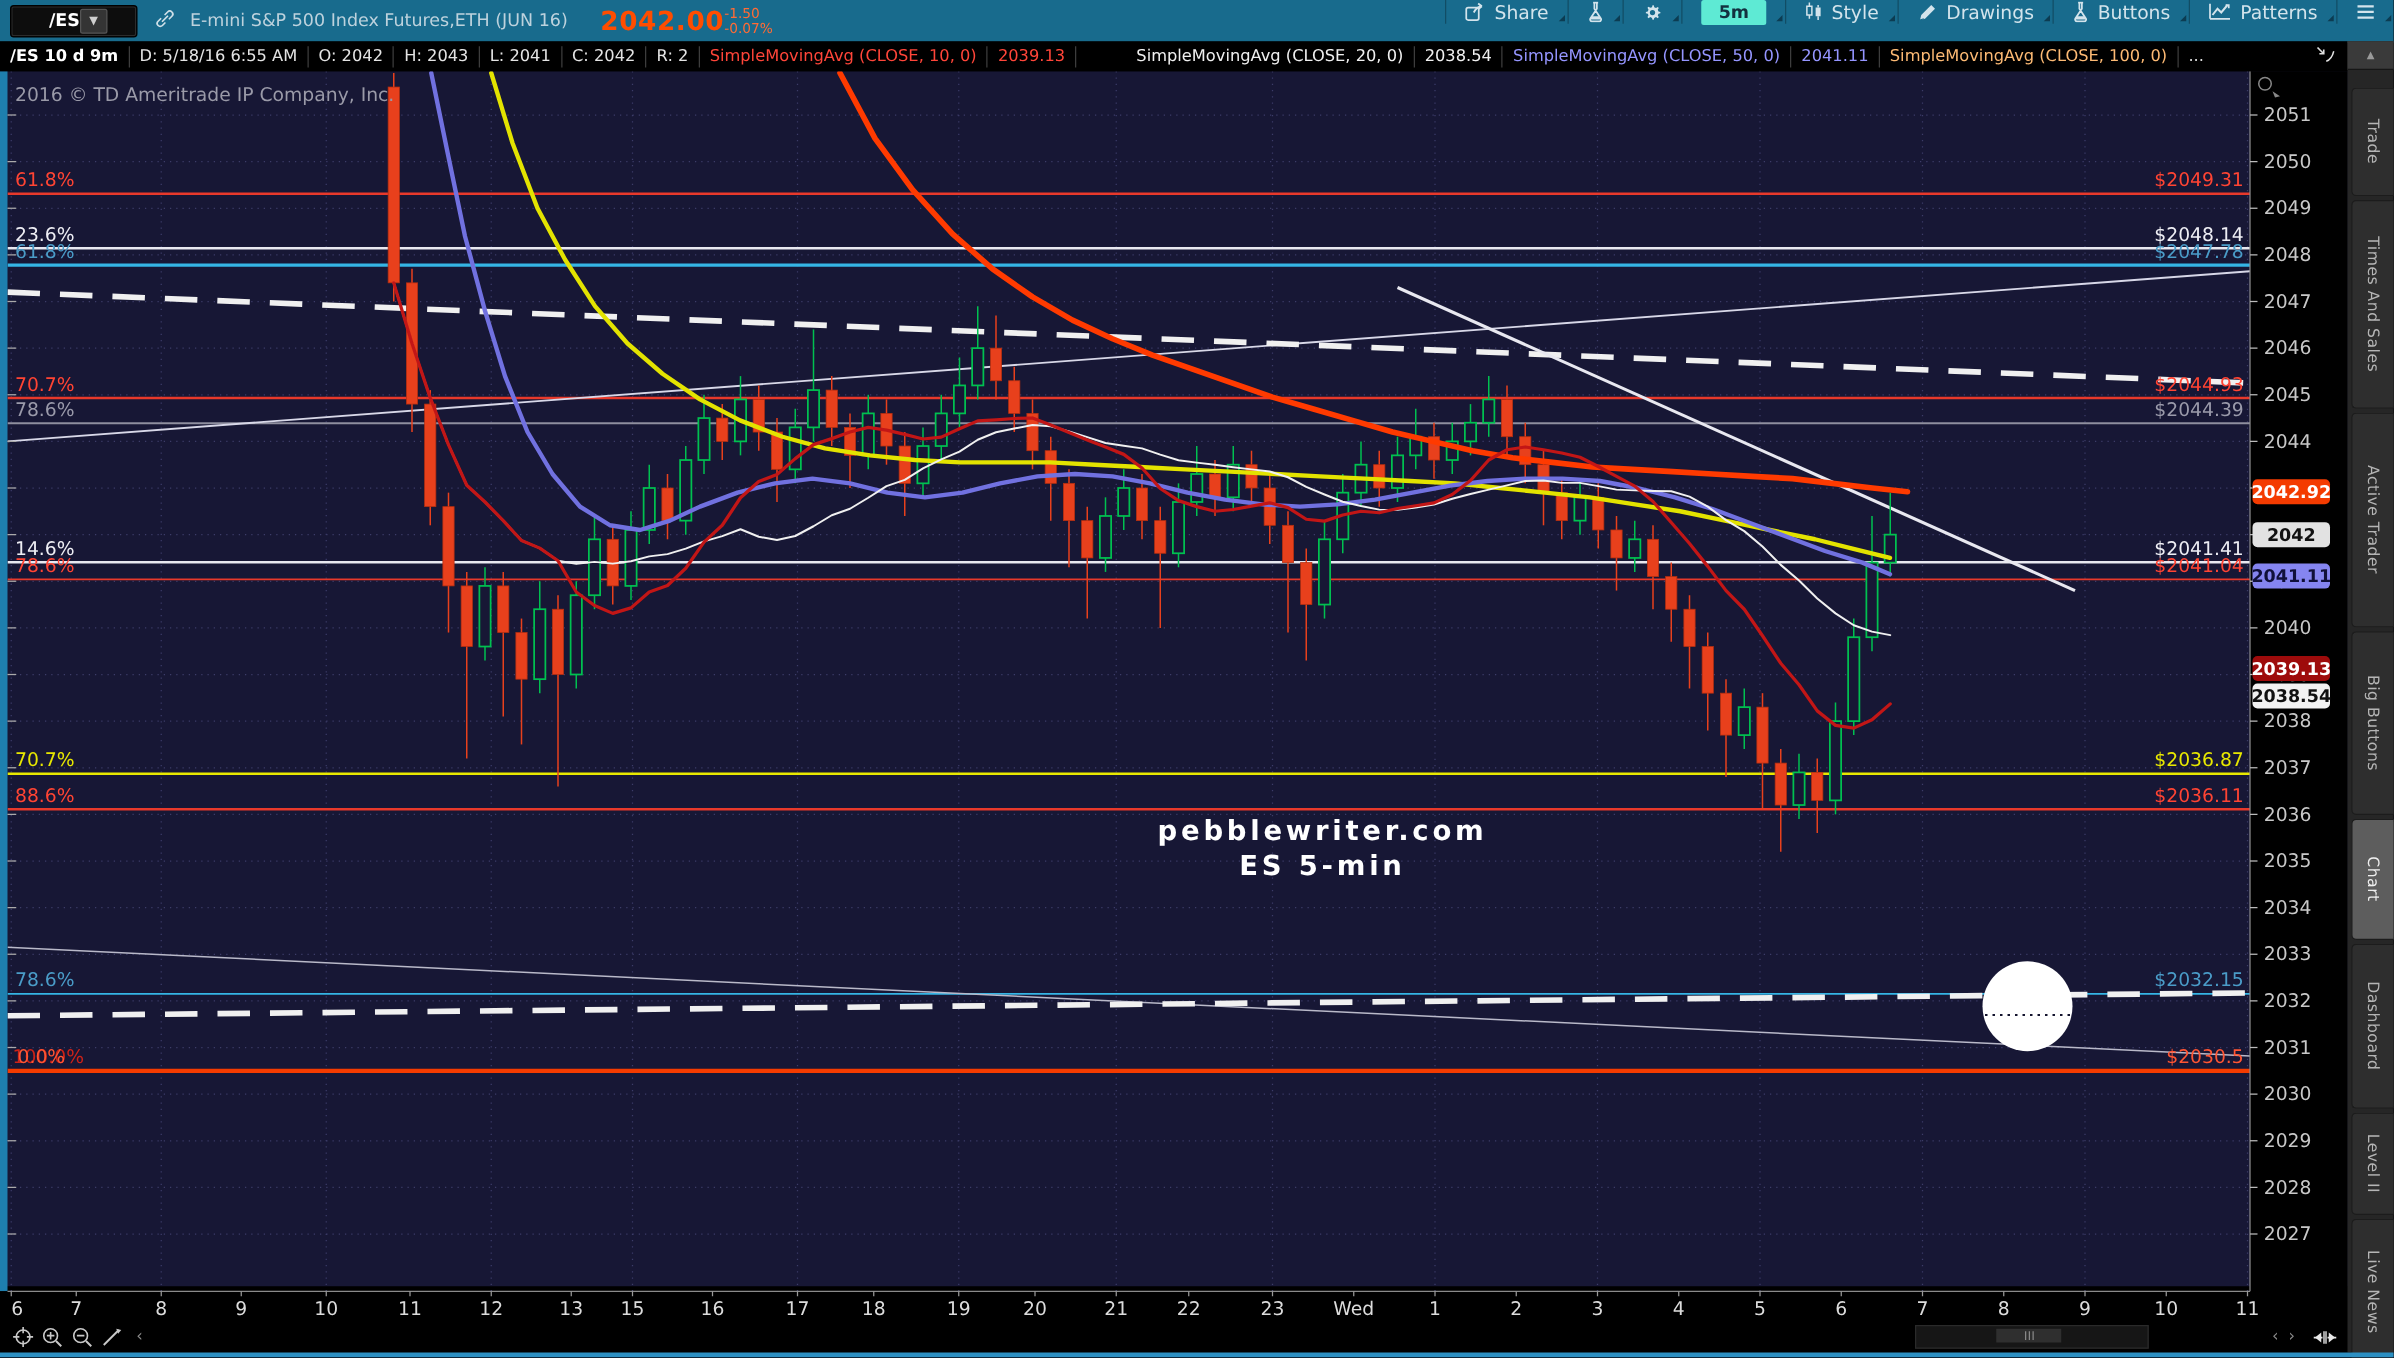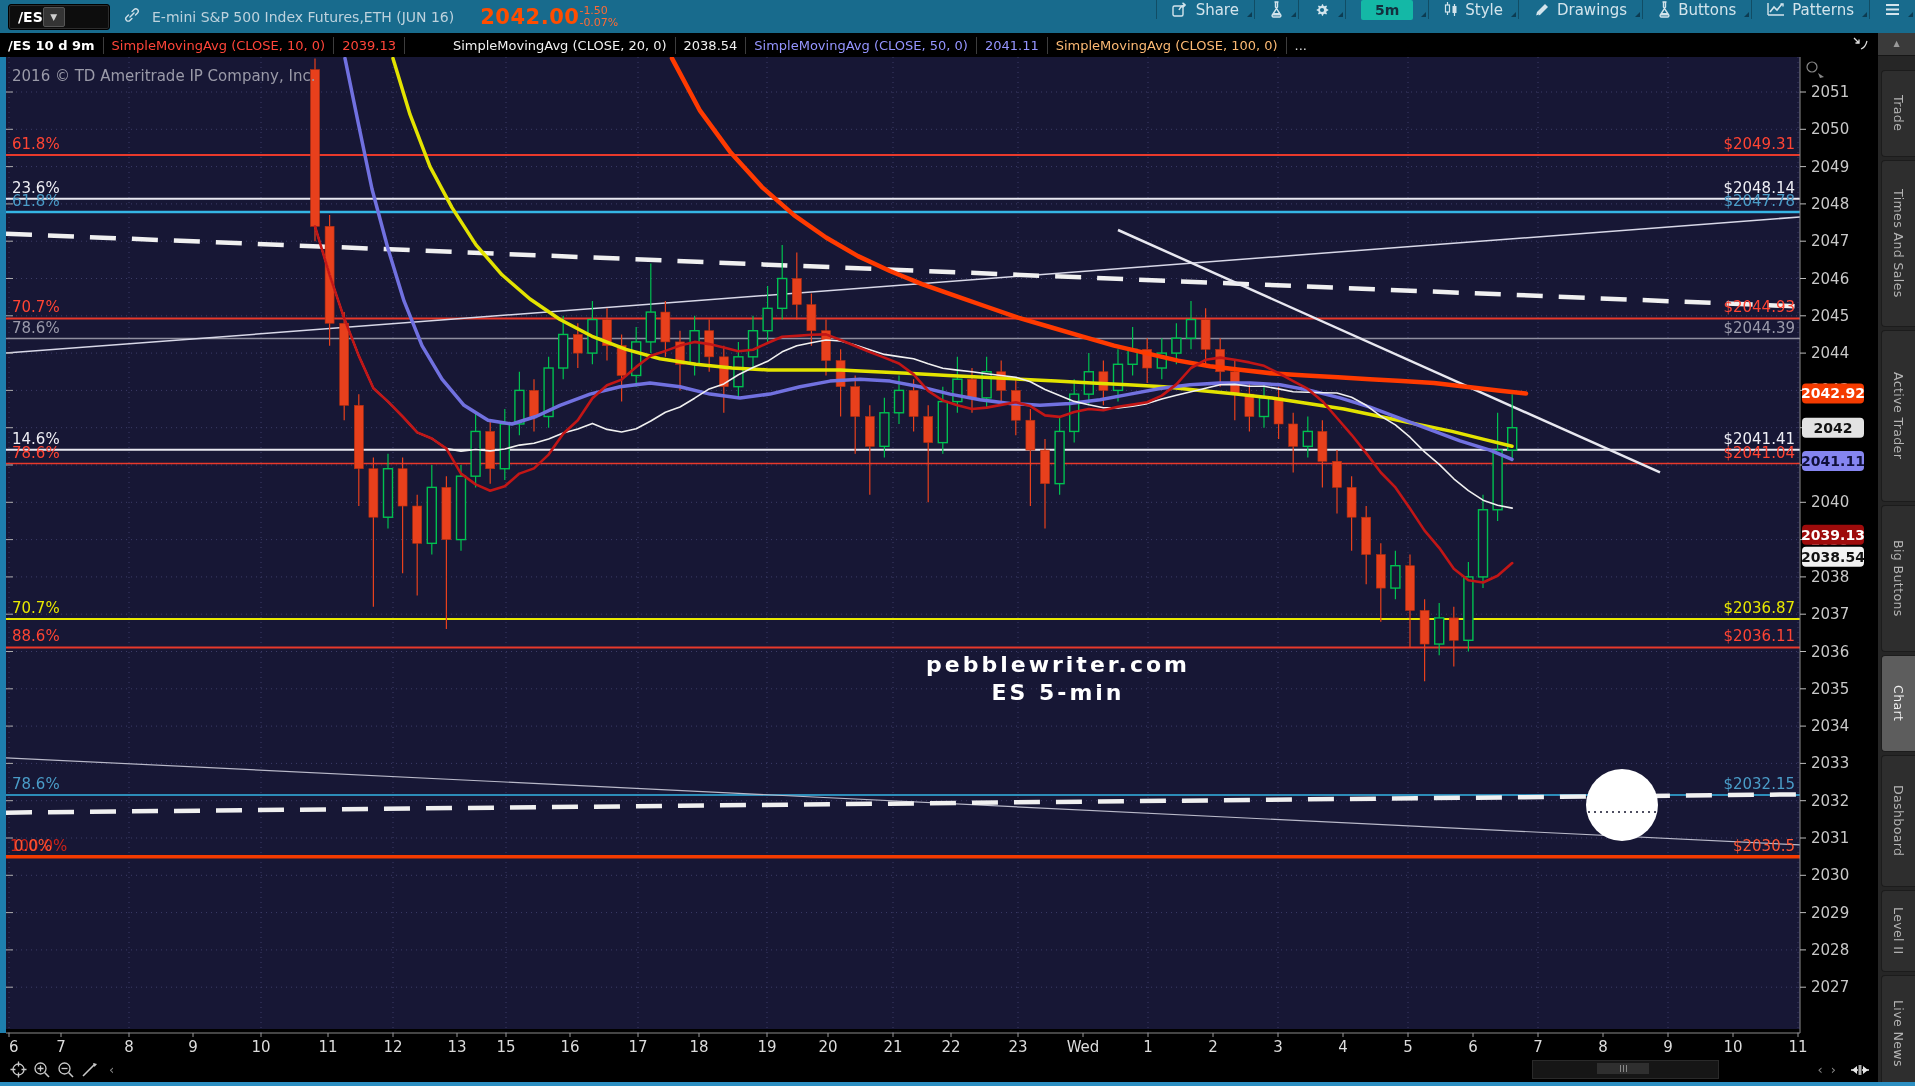--- a/index.html
+++ b/index.html
@@ -3,34 +3,34 @@
 <meta charset="utf-8">
 <style>
   html,body{margin:0;padding:0;background:#000;}
   body{width:1915px;height:1086px;position:relative;overflow:hidden;
        font-family:"DejaVu Sans","Liberation Sans",sans-serif;-webkit-font-smoothing:antialiased;}
   #stage{position:absolute;inset:0;width:1915px;height:1086px;}
   
   .topbar{position:absolute;left:0;top:0;width:1915px;height:33px;background:#186b8d;
           border-bottom:1px solid #0d4861;display:flex;align-items:center;z-index:5;color:#cfe0e8;font-size:14px;}
   .symbox{margin-left:8px;width:100px;height:24px;background:#0d0d0d;border:1px solid #000;border-radius:3px;
-          display:flex;align-items:center;justify-content:flex-start;box-shadow:inset 0 0 0 1px #2c2c2c;}
+          display:flex;align-items:center;justify-content:center;box-shadow:inset 0 0 0 1px #2c2c2c;}
   .symbox .sym{color:#fff;font-weight:bold;padding-left:9px;font-size:14px;}
   .symbox .caret{width:20px;height:18px;margin-right:2px;background:#343434;border:1px solid #555;border-radius:2px;
                  color:#cfcfcf;font-size:9px;display:flex;align-items:center;justify-content:center;}
   .linkicon{margin:0 12px 0 14px;color:#cfe0e8;}
   .desc{color:#bdd2dd;white-space:nowrap;}
   .lastpx{color:#ff4d00;font-weight:bold;font-size:21px;margin-left:26px;letter-spacing:.5px;}
   .chg{font-size:11px;line-height:12px;color:#ff6b35;}
   .tb-spacer{flex:1;}
   .tbtn{position:relative;height:19px;display:flex;align-items:center;gap:7px;padding:0 15px;
         border-left:1px solid rgba(0,0,0,.28);cursor:pointer;white-space:nowrap;color:#d3e4ec;font-size:15px;}
   .tbtn:after{content:"";position:absolute;right:2px;bottom:2px;border-left:5px solid transparent;border-bottom:5px solid #0c3c52;}
   .tbtn svg{display:block;}
-  .tf-pill{background:#14b8a6;color:#13303f;font-weight:bold;border-radius:2px;padding:2px 14px;font-size:14px;}
+  .tf-pill{background:#5eead4;color:#13303f;font-weight:bold;border-radius:2px;padding:2px 14px;font-size:14px;}
   
   .row2{position:absolute;left:0;top:33px;width:1878px;height:24px;background:#000;z-index:5;
         display:flex;align-items:center;font-size:13px;color:#e4e4e4;}
   .seg{padding:0 8px;border-right:1px solid #3d3d3d;height:17px;display:flex;align-items:center;white-space:nowrap;}
   .seg.symsum{font-weight:bold;color:#fff;}
   .r2-spacer{flex:1;}
   .r2-icon{margin-right:10px;color:#e8e8e8;}
   
   .sidebar{position:absolute;left:1878px;top:33px;width:37px;height:1049px;background:#262626;z-index:6;}
   .sb-top{position:absolute;left:0;top:0;width:37px;height:22px;background:#3a3a3a;color:#9a9a9a;
@@ -571,20 +571,28 @@
             <svg width="15" height="13" viewBox="0 0 15 13">
               <path d="M1 2 h13 M1 6.5 h13 M1 11 h13" stroke="#d3e4ec" stroke-width="1.8"></path>
             </svg>
           </span>
         </div>
       </div>
   </div>
 
   <div class="row2">
     <span class="seg symsum">/ES 10 d 9m</span>
+    <span id="r2-fields" style="display:flex;height:24px;align-items:center;">
+        <span class="seg">D: 5/18/16 6:55 AM</span>
+        <span class="seg">O: 2042</span>
+        <span class="seg">H: 2043</span>
+        <span class="seg">L: 2041</span>
+        <span class="seg">C: 2042</span>
+        <span class="seg">R: 2</span>
+      </span>
     <span id="r2-studies" style="display:flex;height:24px;align-items:center;">
         <span class="seg" style="color: rgb(255, 69, 57);">SimpleMovingAvg (CLOSE, 10, 0)</span>
         <span class="seg" style="color: rgb(255, 69, 57);">2039.13</span>
         <span class="seg" style="color: rgb(240, 240, 240); margin-left: 40px;">SimpleMovingAvg (CLOSE, 20, 0)</span>
         <span class="seg" style="color: rgb(240, 240, 240);">2038.54</span>
         <span class="seg" style="color: rgb(149, 149, 255);">SimpleMovingAvg (CLOSE, 50, 0)</span>
         <span class="seg" style="color: rgb(149, 149, 255);">2041.11</span>
         <span class="seg" style="color: #fdba74;">SimpleMovingAvg (CLOSE, 100, 0)</span>
       </span>
     <span class="seg" style="border-right:none;color:#ddd;">...</span>

